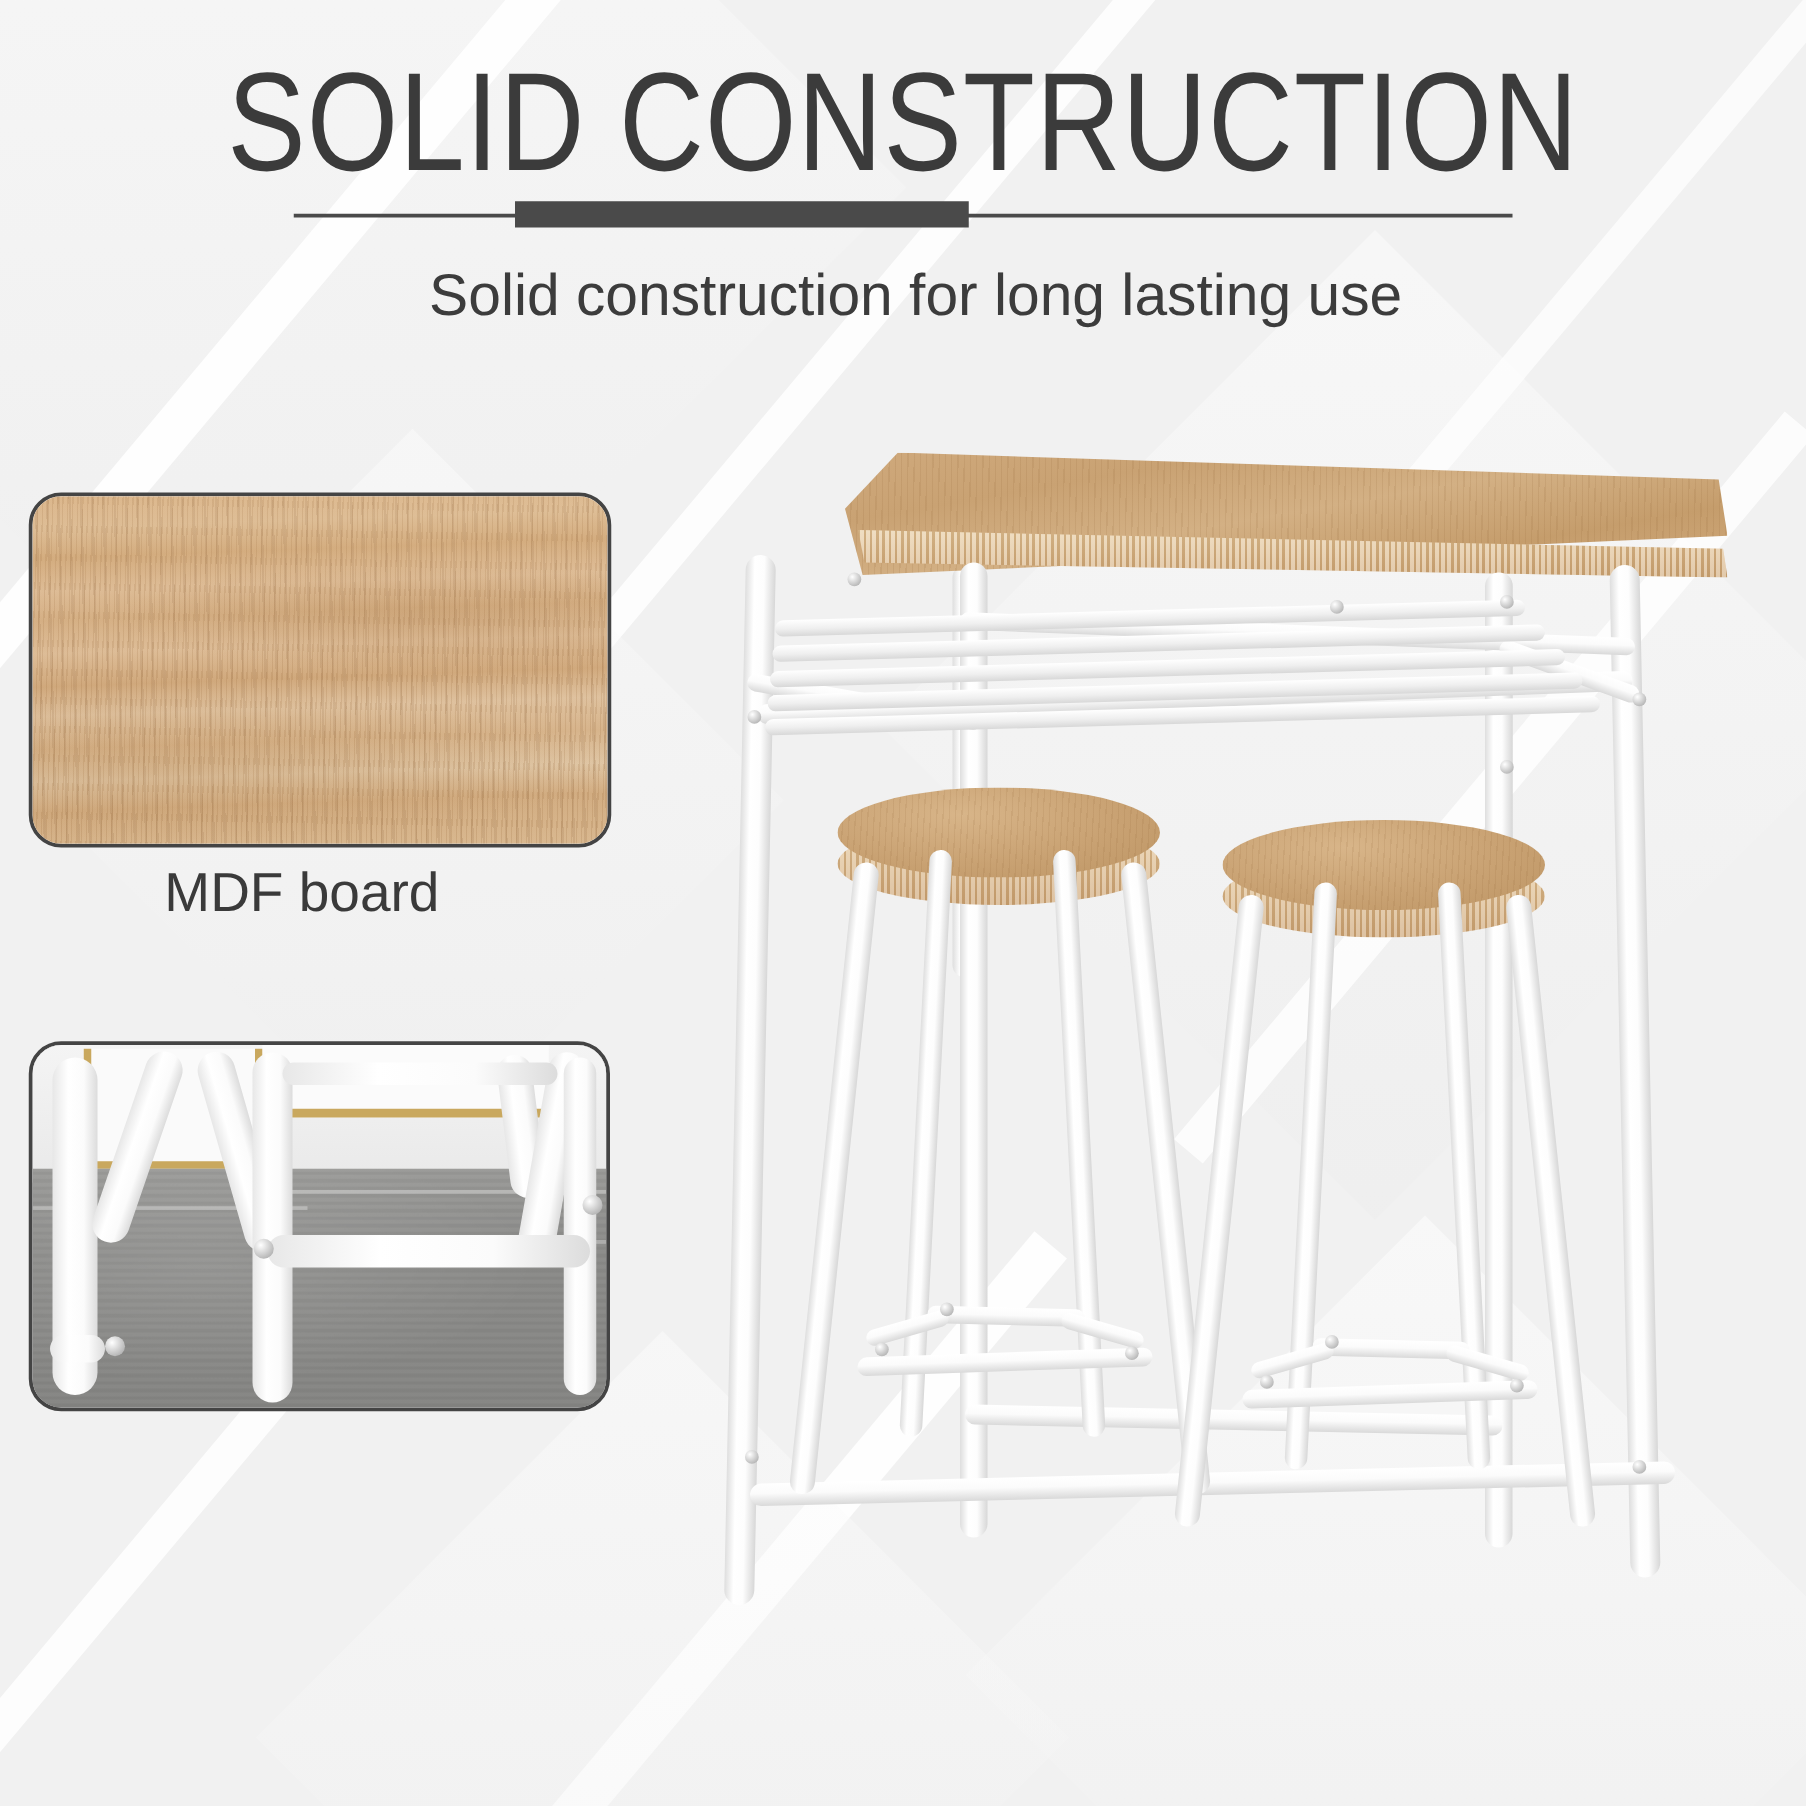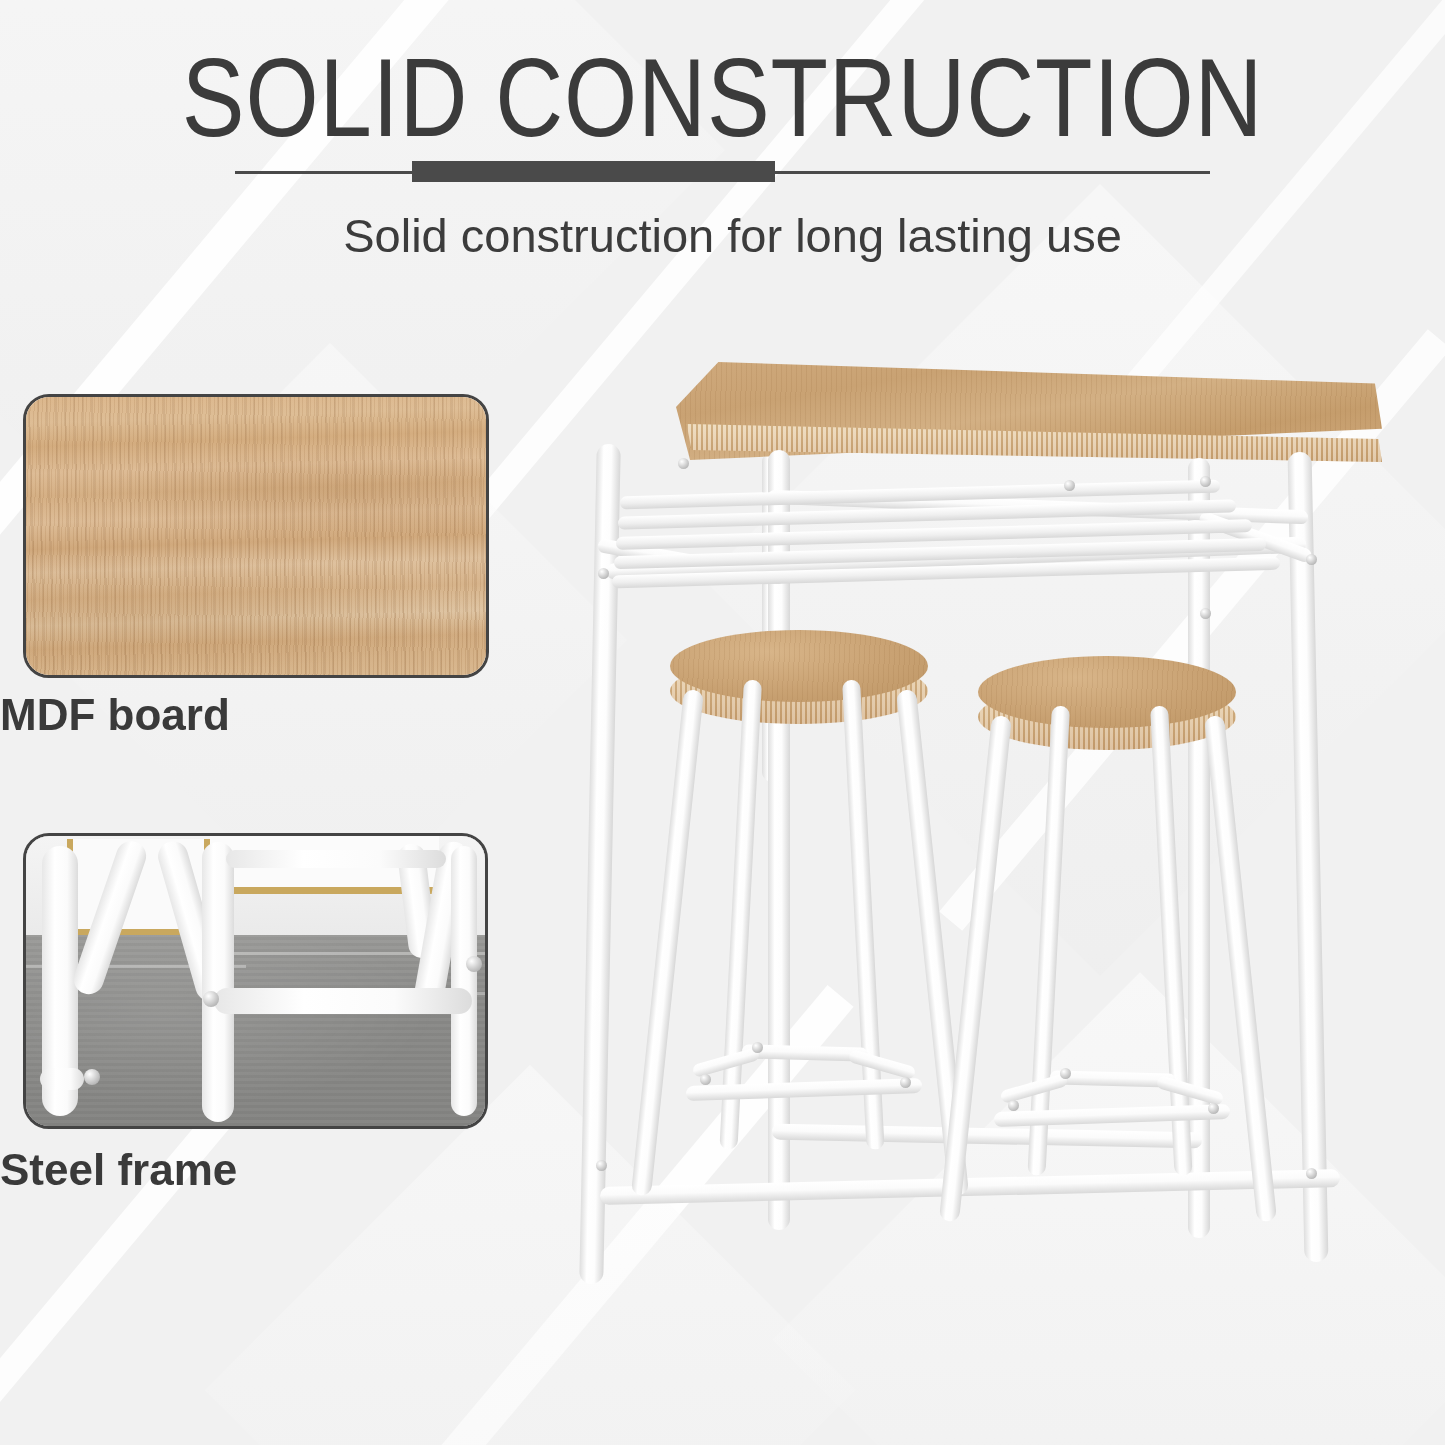--- a/index.html
+++ b/index.html
@@ -45,22 +45,22 @@
     font-family:"Liberation Sans", sans-serif;
   }
   .subtitle span{display:block;padding-left:20px;}
 
   
   .card{position:absolute;border:3px solid #444;border-radius:26px;overflow:hidden;background:#fff;}
   #mdf-card{left:23px;top:394px;width:460px;height:278px;}
   #steel-card{left:23px;top:833px;width:459px;height:290px;}
 
   .card-label{
-    position:absolute;left:0;width:483px;
-    font-size:44px;color:#3a3a3a;font-weight:700;
+    position:absolute;left:0;width:483px;text-align:center;
+    font-size:44px;color:#3a3a3a;font-weight:400;
   }
   #mdf-label{top:690px;}
   #steel-label{top:1145px;}
 
   
   .wood-swatch{
     position:absolute;inset:0;
     background:
       repeating-linear-gradient(92deg,
         rgba(150,100,50,.17) 0px, rgba(150,100,50,.17) 1px,
@@ -177,21 +177,20 @@
       <div class="sp-leg" style="left:415px;top:6px;width:30px;height:170px;transform:rotate(10deg);transform-origin:top center;"></div>
       <div class="sp-leg" style="left:425px;top:10px;width:26px;height:270px;"></div>
       <div class="sp-leg" style="left:188px;top:152px;width:258px;height:26px;"></div>
       <div class="sp-leg" style="left:200px;top:14px;width:220px;height:18px;"></div>
       <div class="sp-leg" style="left:14px;top:232px;width:44px;height:22px;"></div>
       <div class="sp-screw" style="left:177px;top:155px;"></div>
       <div class="sp-screw" style="left:440px;top:120px;"></div>
       <div class="sp-screw" style="left:58px;top:233px;"></div>
     </div>
   </div>
-  <div class="card-label" id="steel-label">Steel frame</div>
 
   <div id="product">
 
     <div class="steel" style="left:262px;top:112px;width:20px;height:330px;"></div>
     <div class="steel" style="left:690px;top:118px;width:20px;height:318px;"></div>
 
     <div class="wood-face" style="position:absolute;left:176px;top:22px;width:706px;height:98px;
         clip-path:polygon(6% 0%, 99% 22%, 100% 68%, 2% 100%, 0% 46%);border-radius:6px;"></div>
     <div class="wood-edge" style="position:absolute;left:176px;top:84px;width:706px;height:50px;
         clip-path:polygon(1.5% 0%, 99.5% 30%, 100% 76%, 2.2% 52%);"></div>

